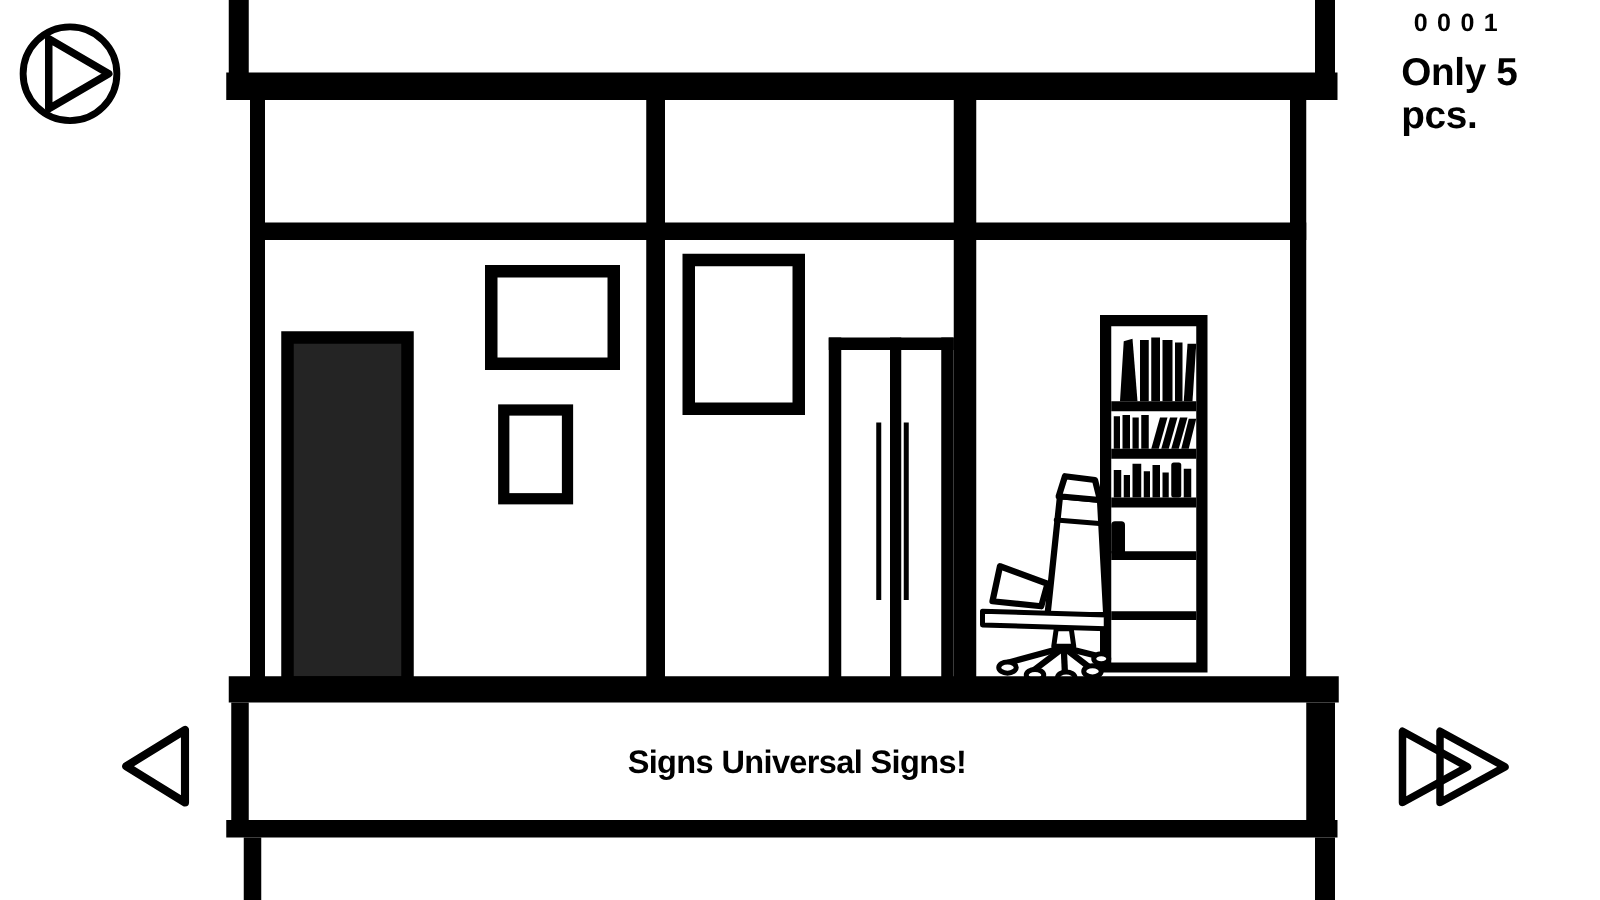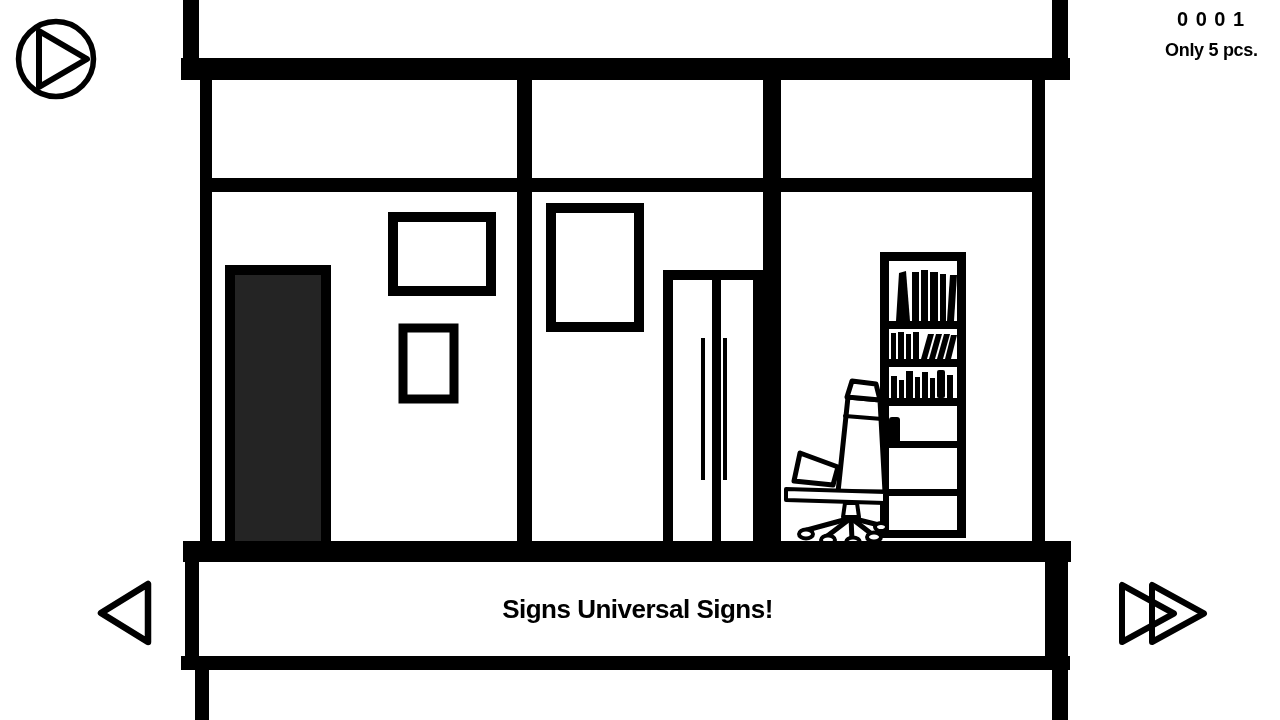--- a/index.html
+++ b/index.html
@@ -3,25 +3,25 @@
 <meta charset="utf-8">
 <style>
   html,body{margin:0;padding:0;background:#ffffff;}
   #game-screen{
     position:relative;width:1280px;height:720px;overflow:hidden;
     background:#ffffff;font-family:"Liberation Sans", sans-serif;color:#000;
   }
   #scene-svg{position:absolute;left:0;top:0;}
   .hud-counter{
     position:absolute;left:1131px;top:9px;
-    font-size:20px;font-weight:bold;letter-spacing:1px;line-height:1;white-space:pre;margin-left:46px;
+    font-size:20px;font-weight:bold;letter-spacing:1px;line-height:1;white-space:pre;
   }
   .hud-limit{
     position:absolute;left:1121px;top:41px;
-    font-size:18px;font-weight:bold;letter-spacing:-0.3px;line-height:1.1;margin-left:44px;
+    font-size:31px;font-weight:bold;letter-spacing:-0.3px;line-height:1.1;
   }
   .banner-text-wrap{
     position:absolute;left:199px;top:562px;width:847px;height:94px;
     display:flex;align-items:center;justify-content:center;
   }
   .banner-text{
     font-size:26px;font-weight:bold;letter-spacing:-0.5px;transform:translateX(15px);
   }
   .nav-btn{position:absolute;cursor:pointer;}
   #play-btn{left:14px;top:17px;}

